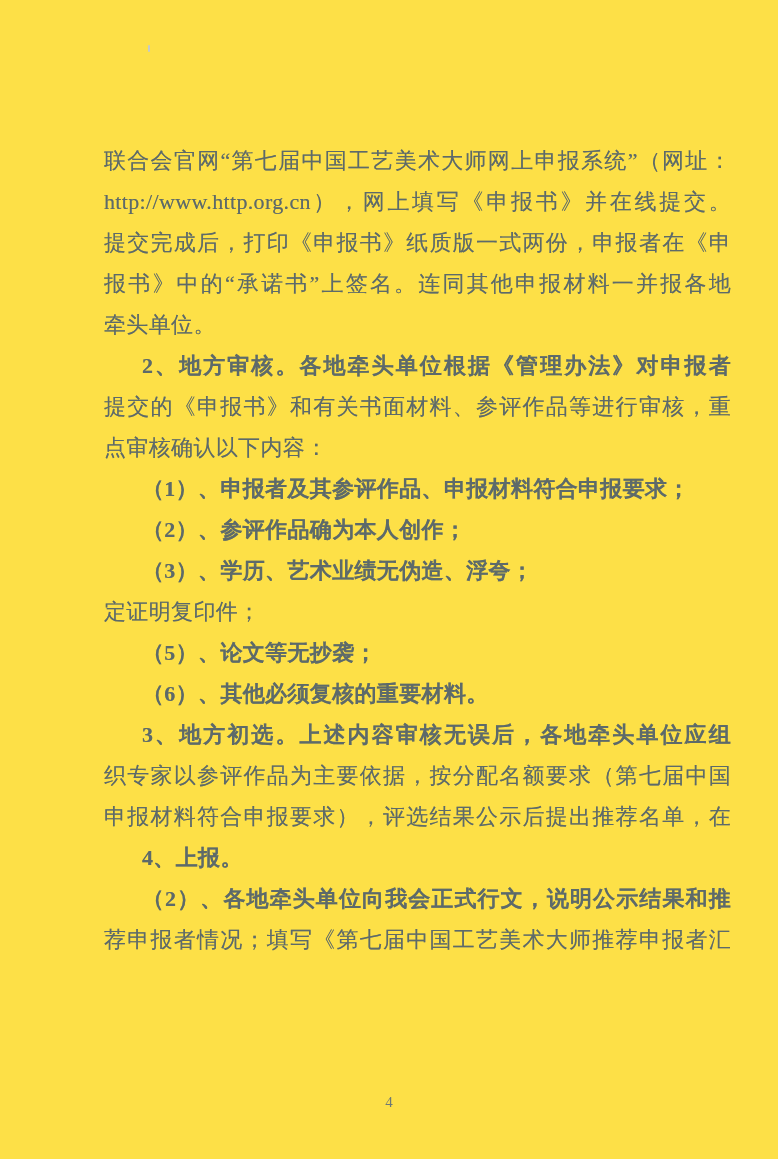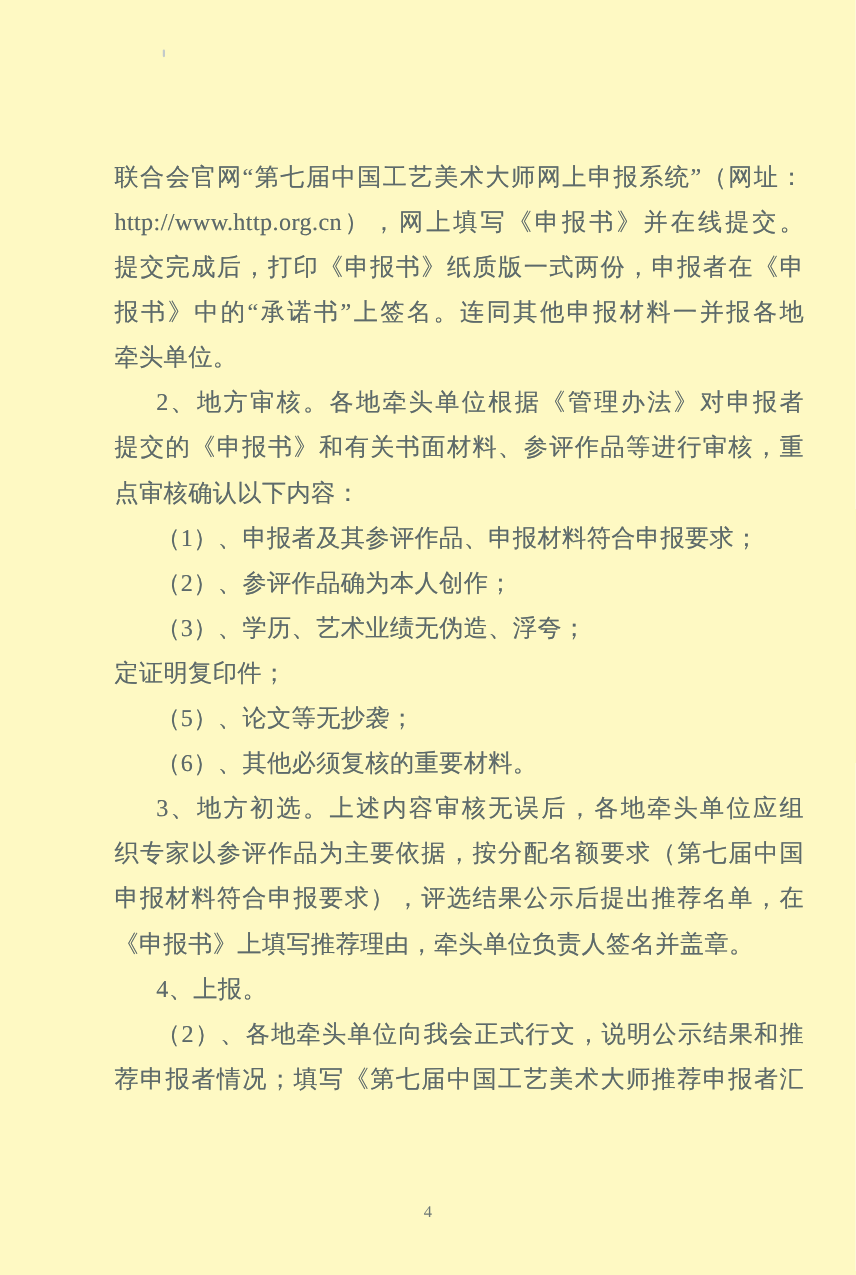--- a/index.html
+++ b/index.html
@@ -4,21 +4,21 @@
 <style>
   html, body {
     margin: 0;
     padding: 0;
     background: #ffffff;
   }
   .page {
     position: relative;
     width: 778px;
     height: 1159px;
-    background: #fef9c3;
+    background: #fde047;
     overflow: hidden;
     font-family: "Liberation Serif", "DejaVu Serif", serif;
   }
   
   .textblock {
     position: absolute;
     left: 104px;
     top: 140px;
     width: 627px;
     color: #5d6a6a;
@@ -33,20 +33,21 @@
   }
   
   .jfull {
     white-space: normal;
     text-align: justify;
     text-align-last: justify;
   }
   
   .ind {
     text-indent: 38px;
+    font-weight: bold;
   }
   .pageno {
     position: absolute;
     top: 1092px;
     left: 0;
     width: 778px;
     text-align: center;
     font-size: 15px;
     line-height: 20px;
     color: #6d7876;
@@ -81,21 +82,20 @@
     <div class="ln">点审核确认以下内容：</div>
     <div class="ln ind">（1）、申报者及其参评作品、申报材料符合申报要求；</div>
     <div class="ln ind">（2）、参评作品确为本人创作；</div>
     <div class="ln ind">（3）、学历、艺术业绩无伪造、浮夸；</div>
     <div class="ln">定证明复印件；</div>
     <div class="ln ind">（5）、论文等无抄袭；</div>
     <div class="ln ind">（6）、其他必须复核的重要材料。</div>
     <div class="ln ind jfull">3、地方初选。上述内容审核无误后，各地牵头单位应组</div>
     <div class="ln jfull">织专家以参评作品为主要依据，按分配名额要求（第七届中国</div>
     <div class="ln jfull">申报材料符合申报要求），评选结果公示后提出推荐名单，在</div>
-    <div class="ln">《申报书》上填写推荐理由，牵头单位负责人签名并盖章。</div>
     <div class="ln ind">4、上报。</div>
     <div class="ln ind jfull">（2）、各地牵头单位向我会正式行文，说明公示结果和推</div>
     <div class="ln jfull">荐申报者情况；填写《第七届中国工艺美术大师推荐申报者汇</div>
   </div>
 
   <div class="pageno">4</div>
 
 </div>
 
 </body></html>

